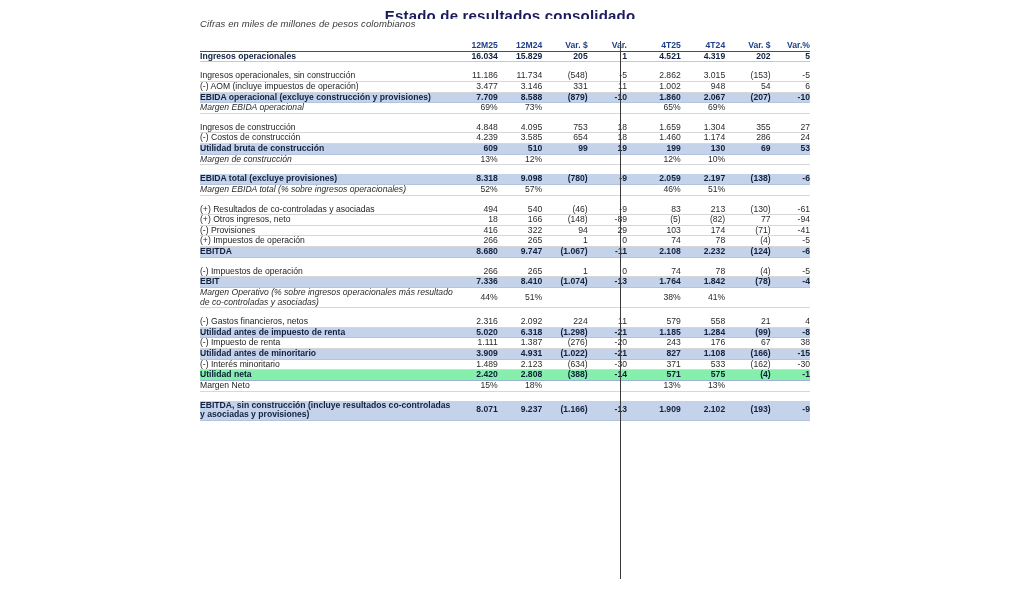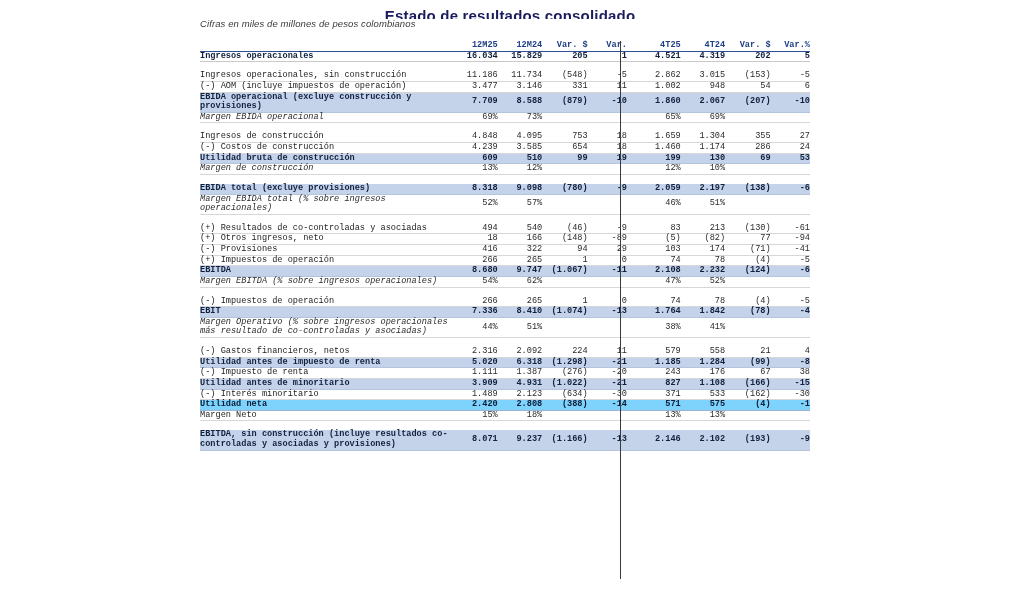--- a/index.html
+++ b/index.html
@@ -45,21 +45,20 @@
     letter-spacing: .1px;
   }
   table.fin {
     position: absolute;
     left: 200px;
     top: 25px;
     width: 610px;
     border-collapse: collapse;
     font-size: 8.6px;
     table-layout: fixed;
-    font-family: Liberation Mono, monospace;
   }
   table.fin td, table.fin th {
     padding: 0;
     vertical-align: middle;
     line-height: 1.12;
   }
   col.c-label { width: 245px; }
   col.c-num   { width: 43px; }
   col.c-var   { width: 44px; }
   col.c-pct   { width: 38px; }
@@ -93,21 +92,21 @@
   tr.row > td { border-bottom: 0.6px solid #d7d7d7; }
   tr.spacer > td { height: 9px; border-bottom: none !important; }
 
   tr.hl > td {
     background: #c5d3ea;
     font-weight: bold;
     color: #11213f;
     border-bottom: 0.6px solid #b3c4df;
   }
   tr.hl-strong > td {
-    background: #7dd3fc;
+    background: #86efac;
     font-weight: bold;
     color: #0d1c38;
     border-bottom: 0.6px solid #9db3d4;
   }
   tr.top > td {
     font-weight: bold;
     color: #11213f;
     border-bottom: 0.6px solid #c9c9c9;
     margin-left: 24px;
   }
@@ -360,32 +359,20 @@
           <td class="num">8.680</td>
           <td class="num">9.747</td>
           <td class="num">(1.067)</td>
           <td class="num">-11</td>
           <td class="gap"></td>
           <td class="num">2.108</td>
           <td class="num">2.232</td>
           <td class="num">(124)</td>
           <td class="num">-6</td>
         </tr>
-        <tr class="row">
-          <td class="lbl ital">Margen EBITDA (% sobre ingresos operacionales)</td>
-          <td class="num">54%</td>
-          <td class="num">62%</td>
-          <td class="num"></td>
-          <td class="num"></td>
-          <td class="gap"></td>
-          <td class="num">47%</td>
-          <td class="num">52%</td>
-          <td class="num"></td>
-          <td class="num"></td>
-        </tr>
         <tr class="spacer">
           <td colspan="10"></td>
         </tr>
         <tr class="row">
           <td class="lbl">(-) Impuestos de operación</td>
           <td class="num">266</td>
           <td class="num">265</td>
           <td class="num">1</td>
           <td class="num">0</td>
           <td class="gap"></td>
@@ -508,21 +495,21 @@
         <tr class="spacer">
           <td colspan="10"></td>
         </tr>
         <tr class="hl">
           <td class="lbl">EBITDA, sin construcción (incluye resultados co-controladas y asociadas y provisiones)</td>
           <td class="num">8.071</td>
           <td class="num">9.237</td>
           <td class="num">(1.166)</td>
           <td class="num">-13</td>
           <td class="gap"></td>
-          <td class="num">2.146</td>
+          <td class="num">1.909</td>
           <td class="num">2.102</td>
           <td class="num">(193)</td>
           <td class="num">-9</td>
         </tr>
       </tbody>
   </table>
 
   <div class="divider"></div>
 </div>
 

